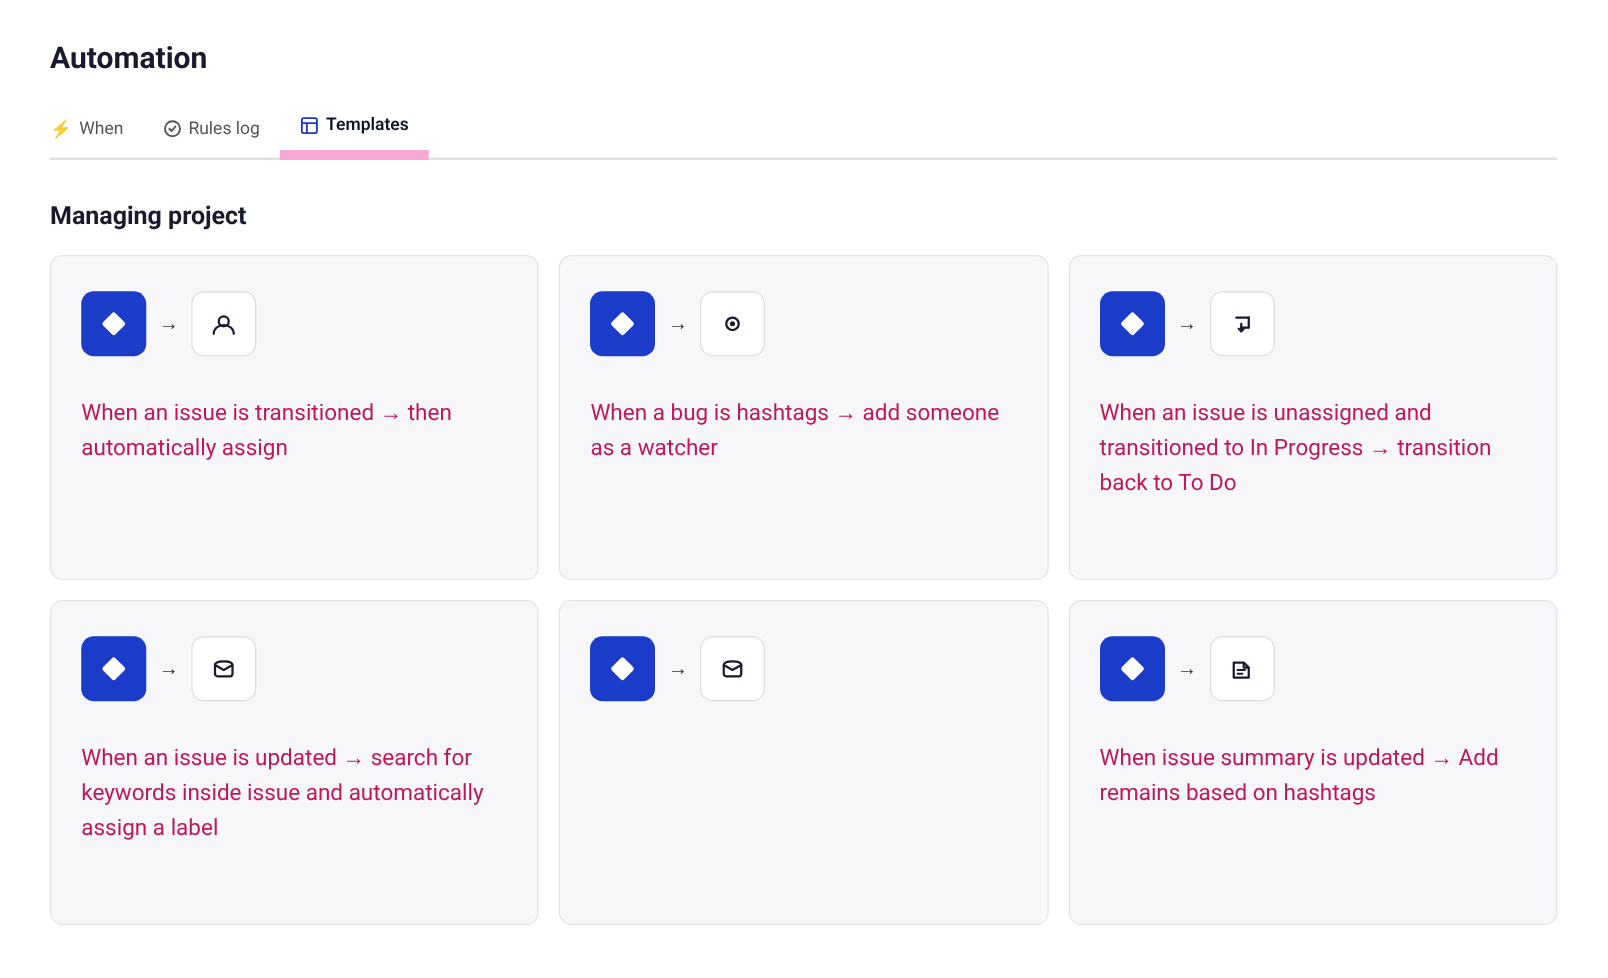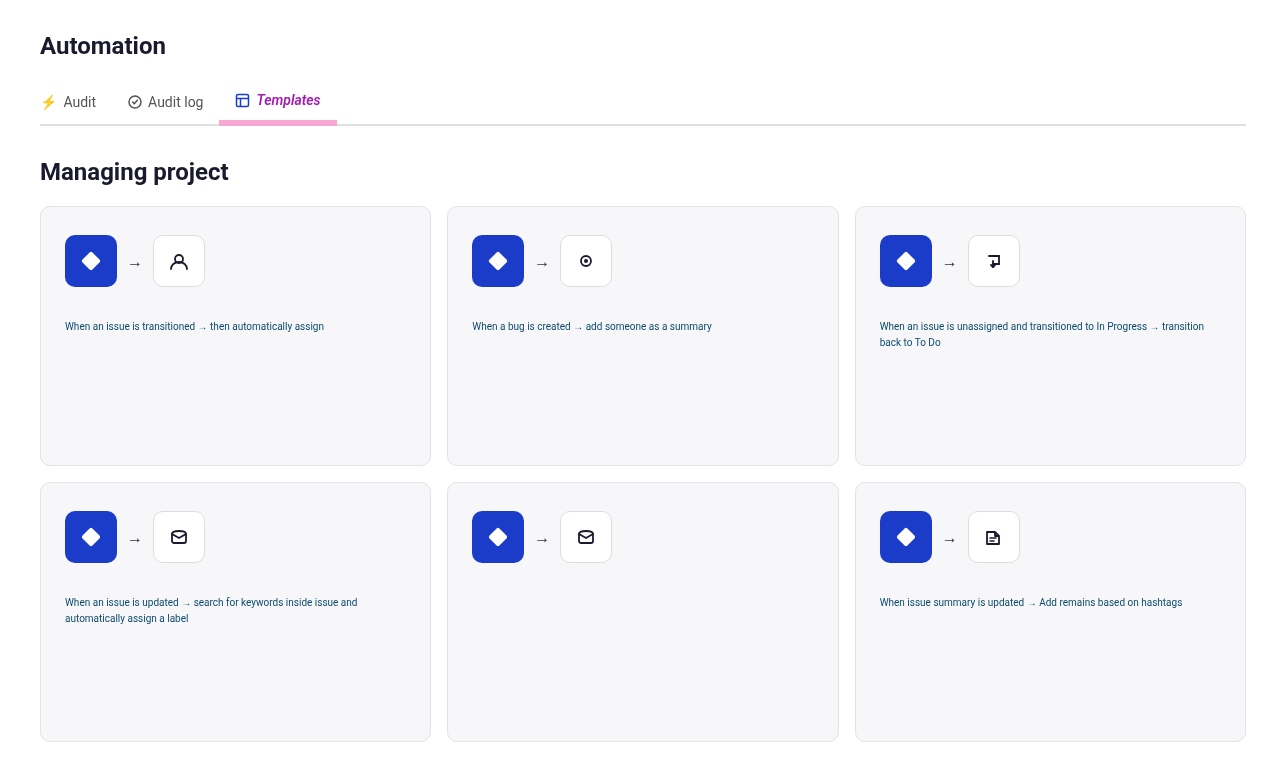--- a/index.html
+++ b/index.html
@@ -33,33 +33,32 @@
       padding: 8px 16px 12px 16px;
       font-size: 14px;
       color: #555;
       cursor: pointer;
       border-bottom: 2px solid transparent;
       margin-bottom: -2px;
       text-decoration: none;
     }
     .tab:first-child { padding-left: 0; }
     .tab.active {
-      color: #a21caf;
-      border-bottom: 6px solid #f9a8d4;
+      color: #0f172a;
+      border-bottom: 8px solid #f9a8d4;
       font-weight: 600;
-      font-style: italic;
     }
     .tab-icon {
       display: inline-flex;
       align-items: center;
       justify-content: center;
       font-size: 14px;
     }
     .section-title {
-      font-size: 24px;
+      font-size: 20px;
       font-weight: 700;
       color: #1a1a2e;
       margin-bottom: 20px;
     }
     .cards-grid {
       display: grid;
       grid-template-columns: repeat(3, 1fr);
       gap: 16px;
     }
     .card {
@@ -92,45 +91,45 @@
     }
     .icon-box.blue-bg {
       background: #1a3cc8;
       border: none;
     }
     .arrow-icon {
       font-size: 16px;
       color: #333;
     }
     .card-text {
-      font-size: 10px;
-      color: #0c4a6e;
+      font-size: 18px;
+      color: #be185d;
       line-height: 1.55;
       flex: 1;
     }
   </style>
 </head>
 <body>
 
 <div class="page-container">
   <h1 class="page-title">Automation</h1>
 
   <div class="tabs">
     <div class="tab">
       <span class="tab-icon">⚡</span>
-      <span>Audit</span>
+      <span>When</span>
     </div>
     <div class="tab">
       <span class="tab-icon">
         <svg width="14" height="14" viewBox="0 0 14 14" fill="none" xmlns="http://www.w3.org/2000/svg">
           <circle cx="7" cy="7" r="6" stroke="#555" stroke-width="1.5" fill="none"></circle>
           <path d="M4.5 7l1.8 1.8 3-3.6" stroke="#555" stroke-width="1.5" stroke-linecap="round" stroke-linejoin="round"></path>
         </svg>
       </span>
-      <span>Audit log</span>
+      <span>Rules log</span>
     </div>
     <div class="tab active">
       <span class="tab-icon">
         <svg width="15" height="15" viewBox="0 0 15 15" fill="none" xmlns="http://www.w3.org/2000/svg">
           <rect x="1.5" y="1.5" width="12" height="12" rx="1.5" stroke="#1a3cc8" stroke-width="1.5" fill="none"></rect>
           <path d="M1.5 5.5h12" stroke="#1a3cc8" stroke-width="1.5"></path>
           <path d="M5.5 5.5v8" stroke="#1a3cc8" stroke-width="1.5"></path>
         </svg>
       </span>
       <span>Templates</span>
@@ -167,21 +166,21 @@
           </svg>
         </div>
         <span class="arrow-icon">→</span>
         <div class="icon-box">
           <svg width="26" height="26" viewBox="0 0 26 26" fill="none">
             <circle cx="13" cy="13" r="5" stroke="#1a1a2e" stroke-width="1.8" fill="none"></circle>
             <circle cx="13" cy="13" r="2" fill="#1a1a2e"></circle>
           </svg>
         </div>
       </div>
-      <p class="card-text">When a bug is created → add someone as a summary</p>
+      <p class="card-text">When a bug is hashtags → add someone as a watcher</p>
     </div>
 
     <div class="card">
       <div class="card-icons">
         <div class="icon-box blue-bg">
           <svg width="26" height="26" viewBox="0 0 26 26" fill="none">
             <rect x="6" y="6" width="14" height="14" transform="rotate(45 13 13)" fill="white" rx="2"></rect>
           </svg>
         </div>
         <span class="arrow-icon">→</span>

